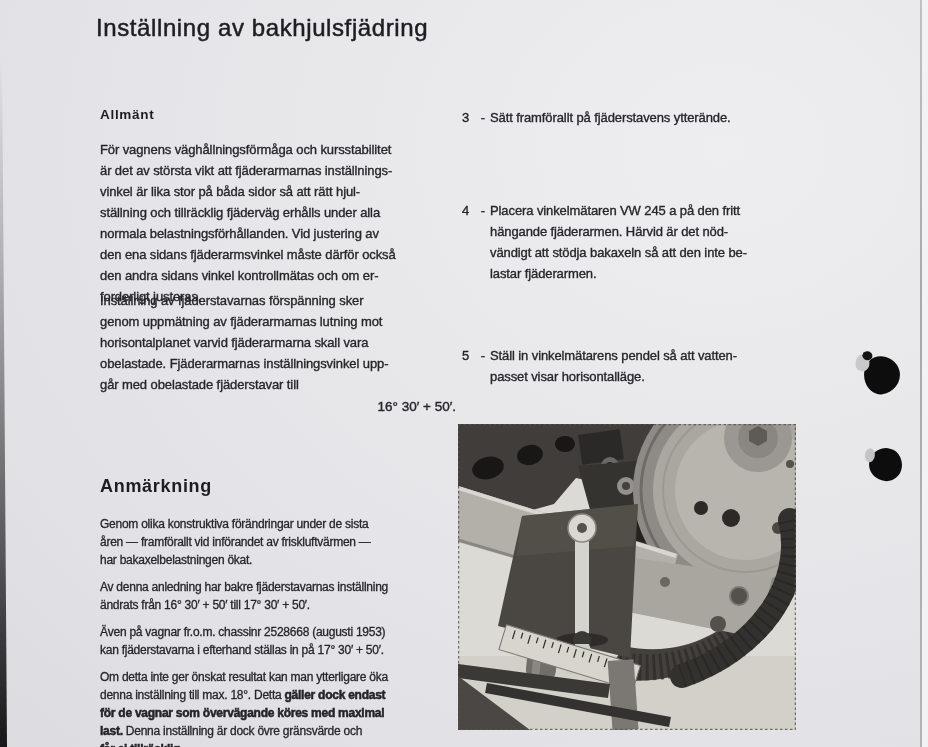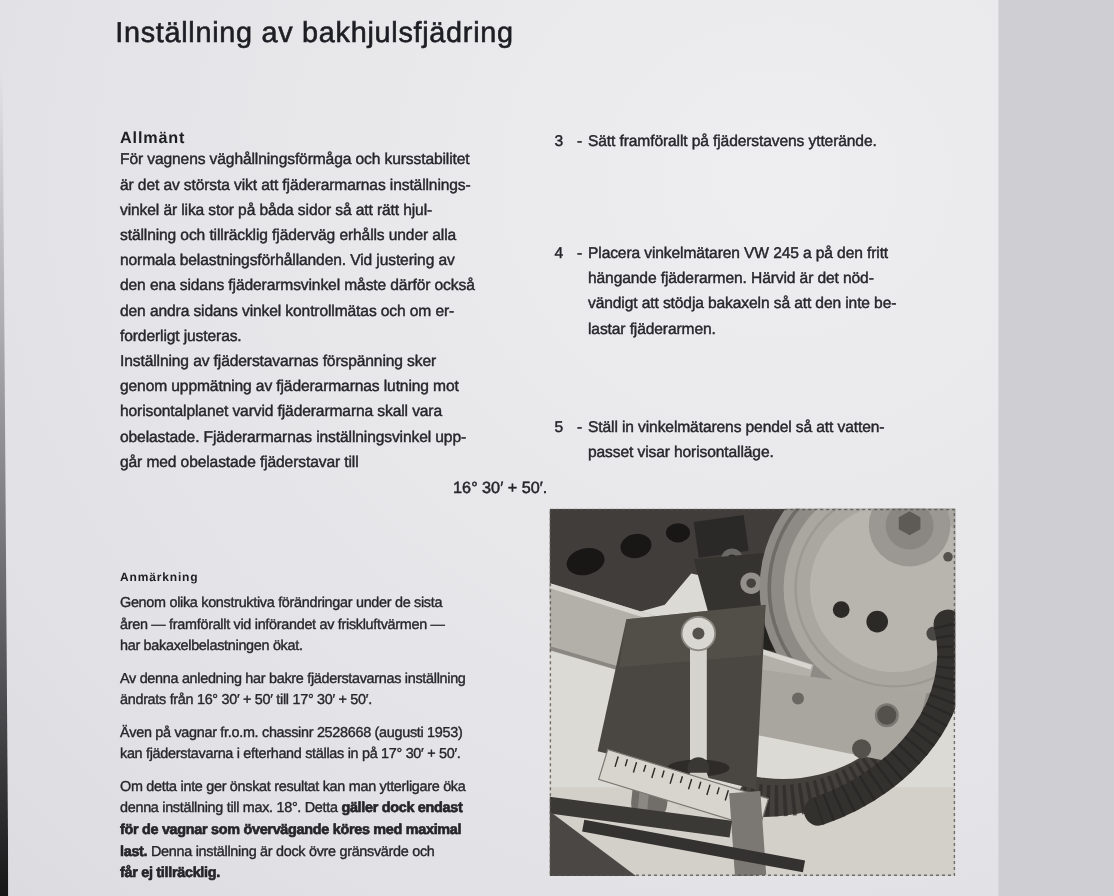--- a/index.html
+++ b/index.html
@@ -1,46 +1,46 @@
 <!DOCTYPE html>
 <html><head>
 <meta charset="utf-8">
 <style>
   html,body{margin:0;padding:0;background:#cfced2;}
   .page{
     position:relative;
-    width:832px;height:747px;
+    width:928px;height:747px;
     overflow:hidden;
     background:radial-gradient(ellipse at 78% 20%, #eeedf0 0%, #e7e6e9 45%, #e1e0e4 80%, #dcdbdf 100%);
     font-family:"Liberation Sans", sans-serif;
     color:#232227;
   }
   .page-title{
     position:absolute;left:96px;top:14px;margin:0;
     font-size:24px;font-weight:400;letter-spacing:.6px;
     color:#1d1e23;-webkit-text-stroke:.5px #1d1e23;
     white-space:nowrap;
   }
   h2{margin:0;font-size:13.5px;font-weight:700;letter-spacing:.7px;color:#1d1e23;}
   .body-txt{
     margin:0;white-space:pre-line;
     font-size:13px;line-height:21px;font-weight:400;
     color:#26262b;-webkit-text-stroke:.35px #26262b;
     letter-spacing:-.1px;
   }
   .sec-allmant{position:absolute;left:100px;top:107px;width:356px;}
-  .sec-allmant h2{}
+  .sec-allmant h2{margin-bottom:17px;}
   .sec-spann{position:absolute;left:100px;top:290px;width:356px;}
   .formula{
     margin-top:1px;text-align:right;
     font-size:13.5px;line-height:21px;
     color:#26262b;-webkit-text-stroke:.4px #26262b;
   }
   .sec-anm{position:absolute;left:100px;top:476px;width:372px;}
-  .sec-anm h2{margin-bottom:6px;font-size:10px;}
+  .sec-anm h2{margin-bottom:18px;font-size:18px;}
   .anm-txt{
     margin:0 0 9px 0;white-space:pre-line;
     font-size:12px;line-height:18px;
     color:#26262b;-webkit-text-stroke:.3px #26262b;
     letter-spacing:-.25px;
   }
   .anm-txt strong{font-weight:700;-webkit-text-stroke:.5px #1f1f24;}
   .step{
     position:absolute;left:462px;width:392px;
     display:flex;align-items:flex-start;

